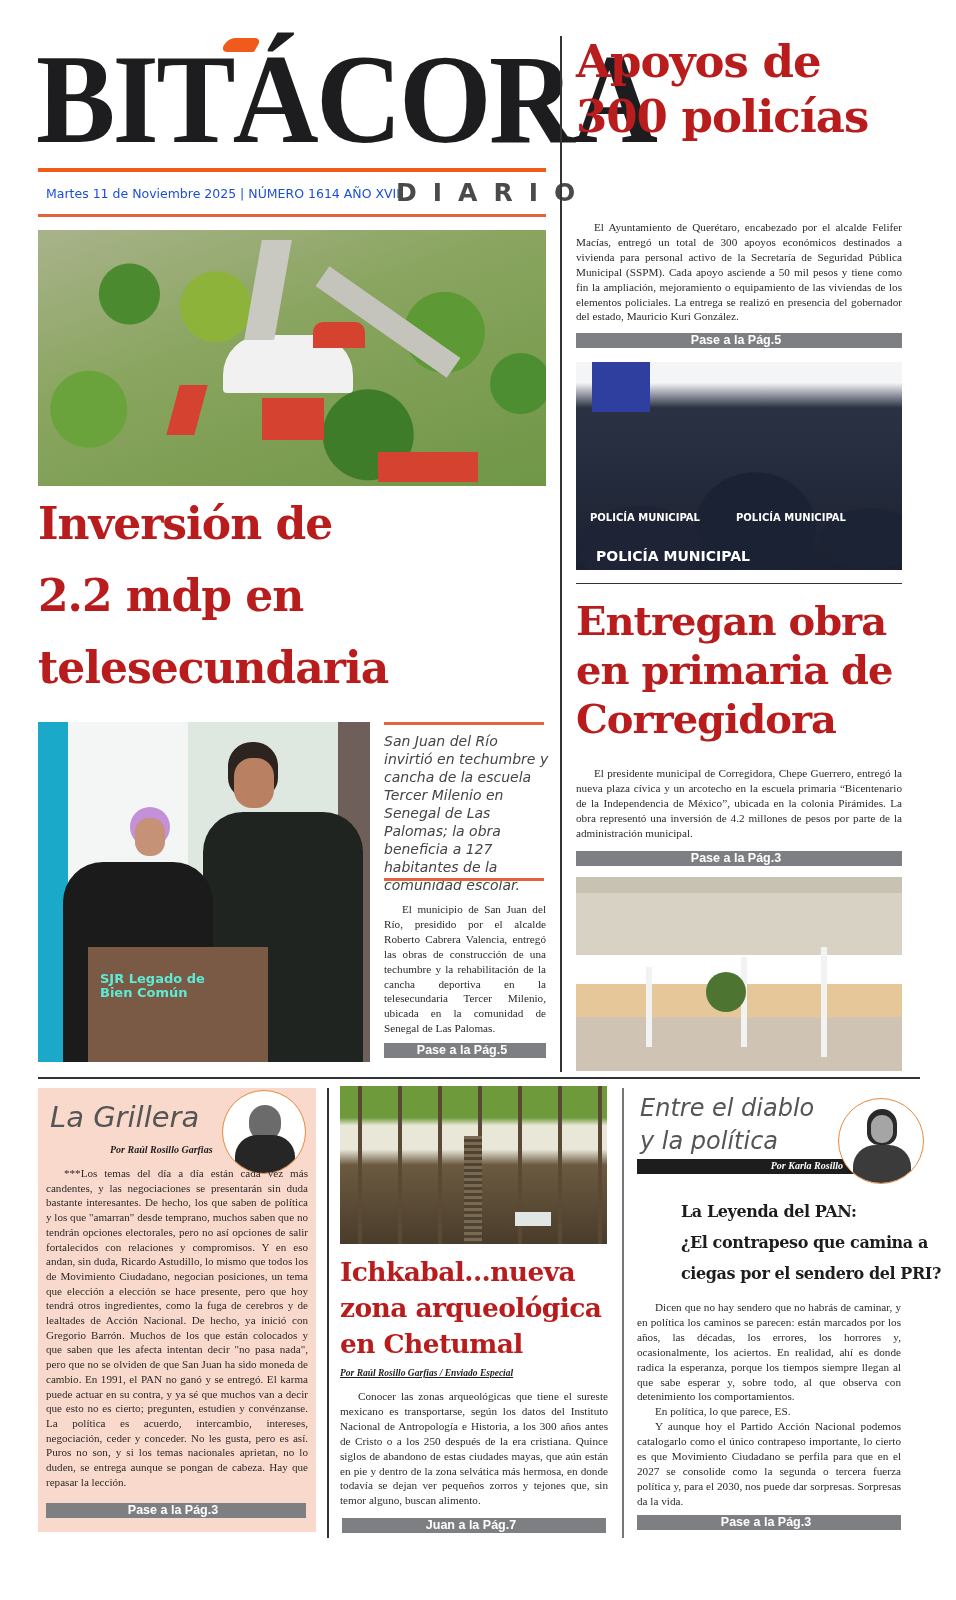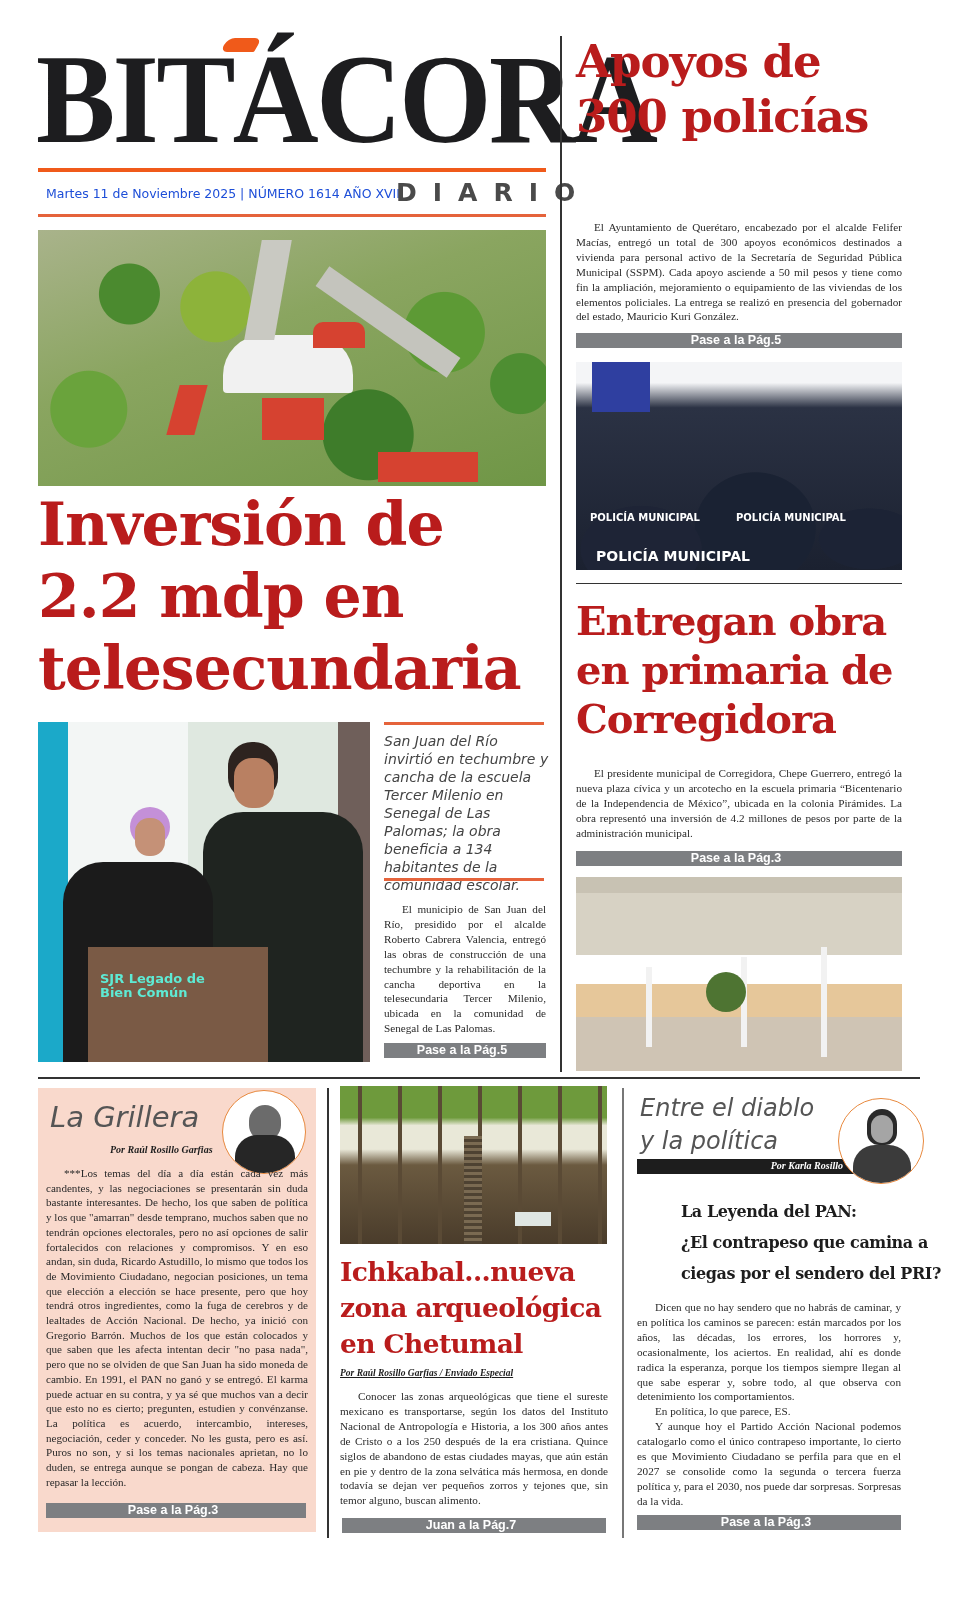--- a/index.html
+++ b/index.html
@@ -95,40 +95,40 @@
 <div class="abs photo ph-aerial" style="left:38px; top:230px; width:508px; height:256px;">
   <div class="ph-roof" style="left:185px; top:105px; width:130px; height:58px;"></div>
   <div class="ph-red" style="left:224px; top:168px; width:62px; height:42px;"></div>
   <div class="ph-red" style="left:275px; top:92px; width:52px; height:26px; border-radius:10px 10px 0 0;"></div>
   <div class="ph-red" style="left:340px; top:222px; width:100px; height:30px;"></div>
   <div class="ph-red" style="left:135px; top:155px; width:28px; height:50px; transform:skewX(-15deg);"></div>
   <div class="abs" style="left:215px; top:10px; width:30px; height:100px; background:#c9c9c2; transform:skewX(-10deg);"></div>
   <div class="abs" style="left:270px; top:80px; width:160px; height:24px; background:#c4c4bd; transform:rotate(35deg);"></div>
 </div>
 
-<div class="abs headline" style="left:38px; top:488px; width:520px; font-size:60px; line-height:72px;">
+<div class="abs headline" style="left:38px; top:488px; width:520px; font-size:44px; line-height:72px;">
   <div>Inversión de</div>
   <div>2.2 mdp en</div>
   <div>telesecundaria</div>
 </div>
 
 <div class="abs photo ph-speaker" style="left:38px; top:722px; width:332px; height:340px;">
   <div class="abs" style="left:190px; top:20px; width:50px; height:56px; background:#2d231f; border-radius:24px 24px 20px 20px;"></div>
   <div class="abs" style="left:196px; top:36px; width:40px; height:50px; background:#b98062; border-radius:18px;"></div>
   <div class="abs" style="left:165px; top:90px; width:160px; height:250px; background:#1f2420; border-radius:40px 40px 0 0;"></div>
   <div class="abs" style="left:92px; top:85px; width:40px; height:40px; background:#c490d8; border-radius:50%;"></div>
   <div class="abs" style="left:97px; top:96px; width:30px; height:38px; background:#c59177; border-radius:14px;"></div>
   <div class="abs" style="left:25px; top:140px; width:150px; height:200px; background:#1b1b1b; border-radius:40px 40px 0 0;"></div>
   <div class="abs" style="left:50px; top:225px; width:180px; height:115px; background:#7a5a45;">
     <div class="abs" style="left:12px; top:25px; color:#5eead4; font-family:'DejaVu Sans',sans-serif; font-weight:bold; font-size:13px; line-height:14px; width:110px;">SJR Legado de Bien Común</div>
   </div>
 </div>
 
 <div class="abs" style="left:384px; top:722px; width:160px; height:3px; background:#e5633b;"></div>
-<div class="abs sub-italic" style="left:384px; top:732px; width:165px;">San Juan del Río invirtió en techumbre y cancha de la escuela Tercer Milenio en Senegal de Las Palomas; la obra beneficia a 134 habitantes de la comunidad escolar.</div>
+<div class="abs sub-italic" style="left:384px; top:732px; width:165px;">San Juan del Río invirtió en techumbre y cancha de la escuela Tercer Milenio en Senegal de Las Palomas; la obra beneficia a 127 habitantes de la comunidad escolar.</div>
 <div class="abs" style="left:384px; top:878px; width:160px; height:3px; background:#e5633b;"></div>
 <div class="abs body-text" style="left:384px; top:902px; width:162px;">El municipio de San Juan del Río, presidido por el alcalde Roberto Cabrera Valencia, entregó las obras de construcción de una techumbre y la rehabilitación de la cancha deportiva en la telesecundaria Tercer Milenio, ubicada en la comunidad de Senegal de Las Palomas.</div>
 <div class="abs pase" style="left:384px; top:1043px; width:162px;">Pase a la Pág.5</div>
 
 <div class="abs headline" style="left:576px; top:34px; width:350px; font-size:45px; line-height:55px;">
   <div>Apoyos de</div>
   <div>300 policías</div>
 </div>
 <div class="abs body-text" style="left:576px; top:220px; width:326px;">El Ayuntamiento de Querétaro, encabezado por el alcalde Felifer Macías, entregó un total de 300 apoyos económicos destinados a vivienda para personal activo de la Secretaría de Seguridad Pública Municipal (SSPM). Cada apoyo asciende a 50 mil pesos y tiene como fin la ampliación, mejoramiento o equipamiento de las viviendas de los elementos policiales. La entrega se realizó en presencia del gobernador del estado, Mauricio Kuri González.</div>
 <div class="abs pase" style="left:576px; top:333px; width:326px;">Pase a la Pág.5</div>

